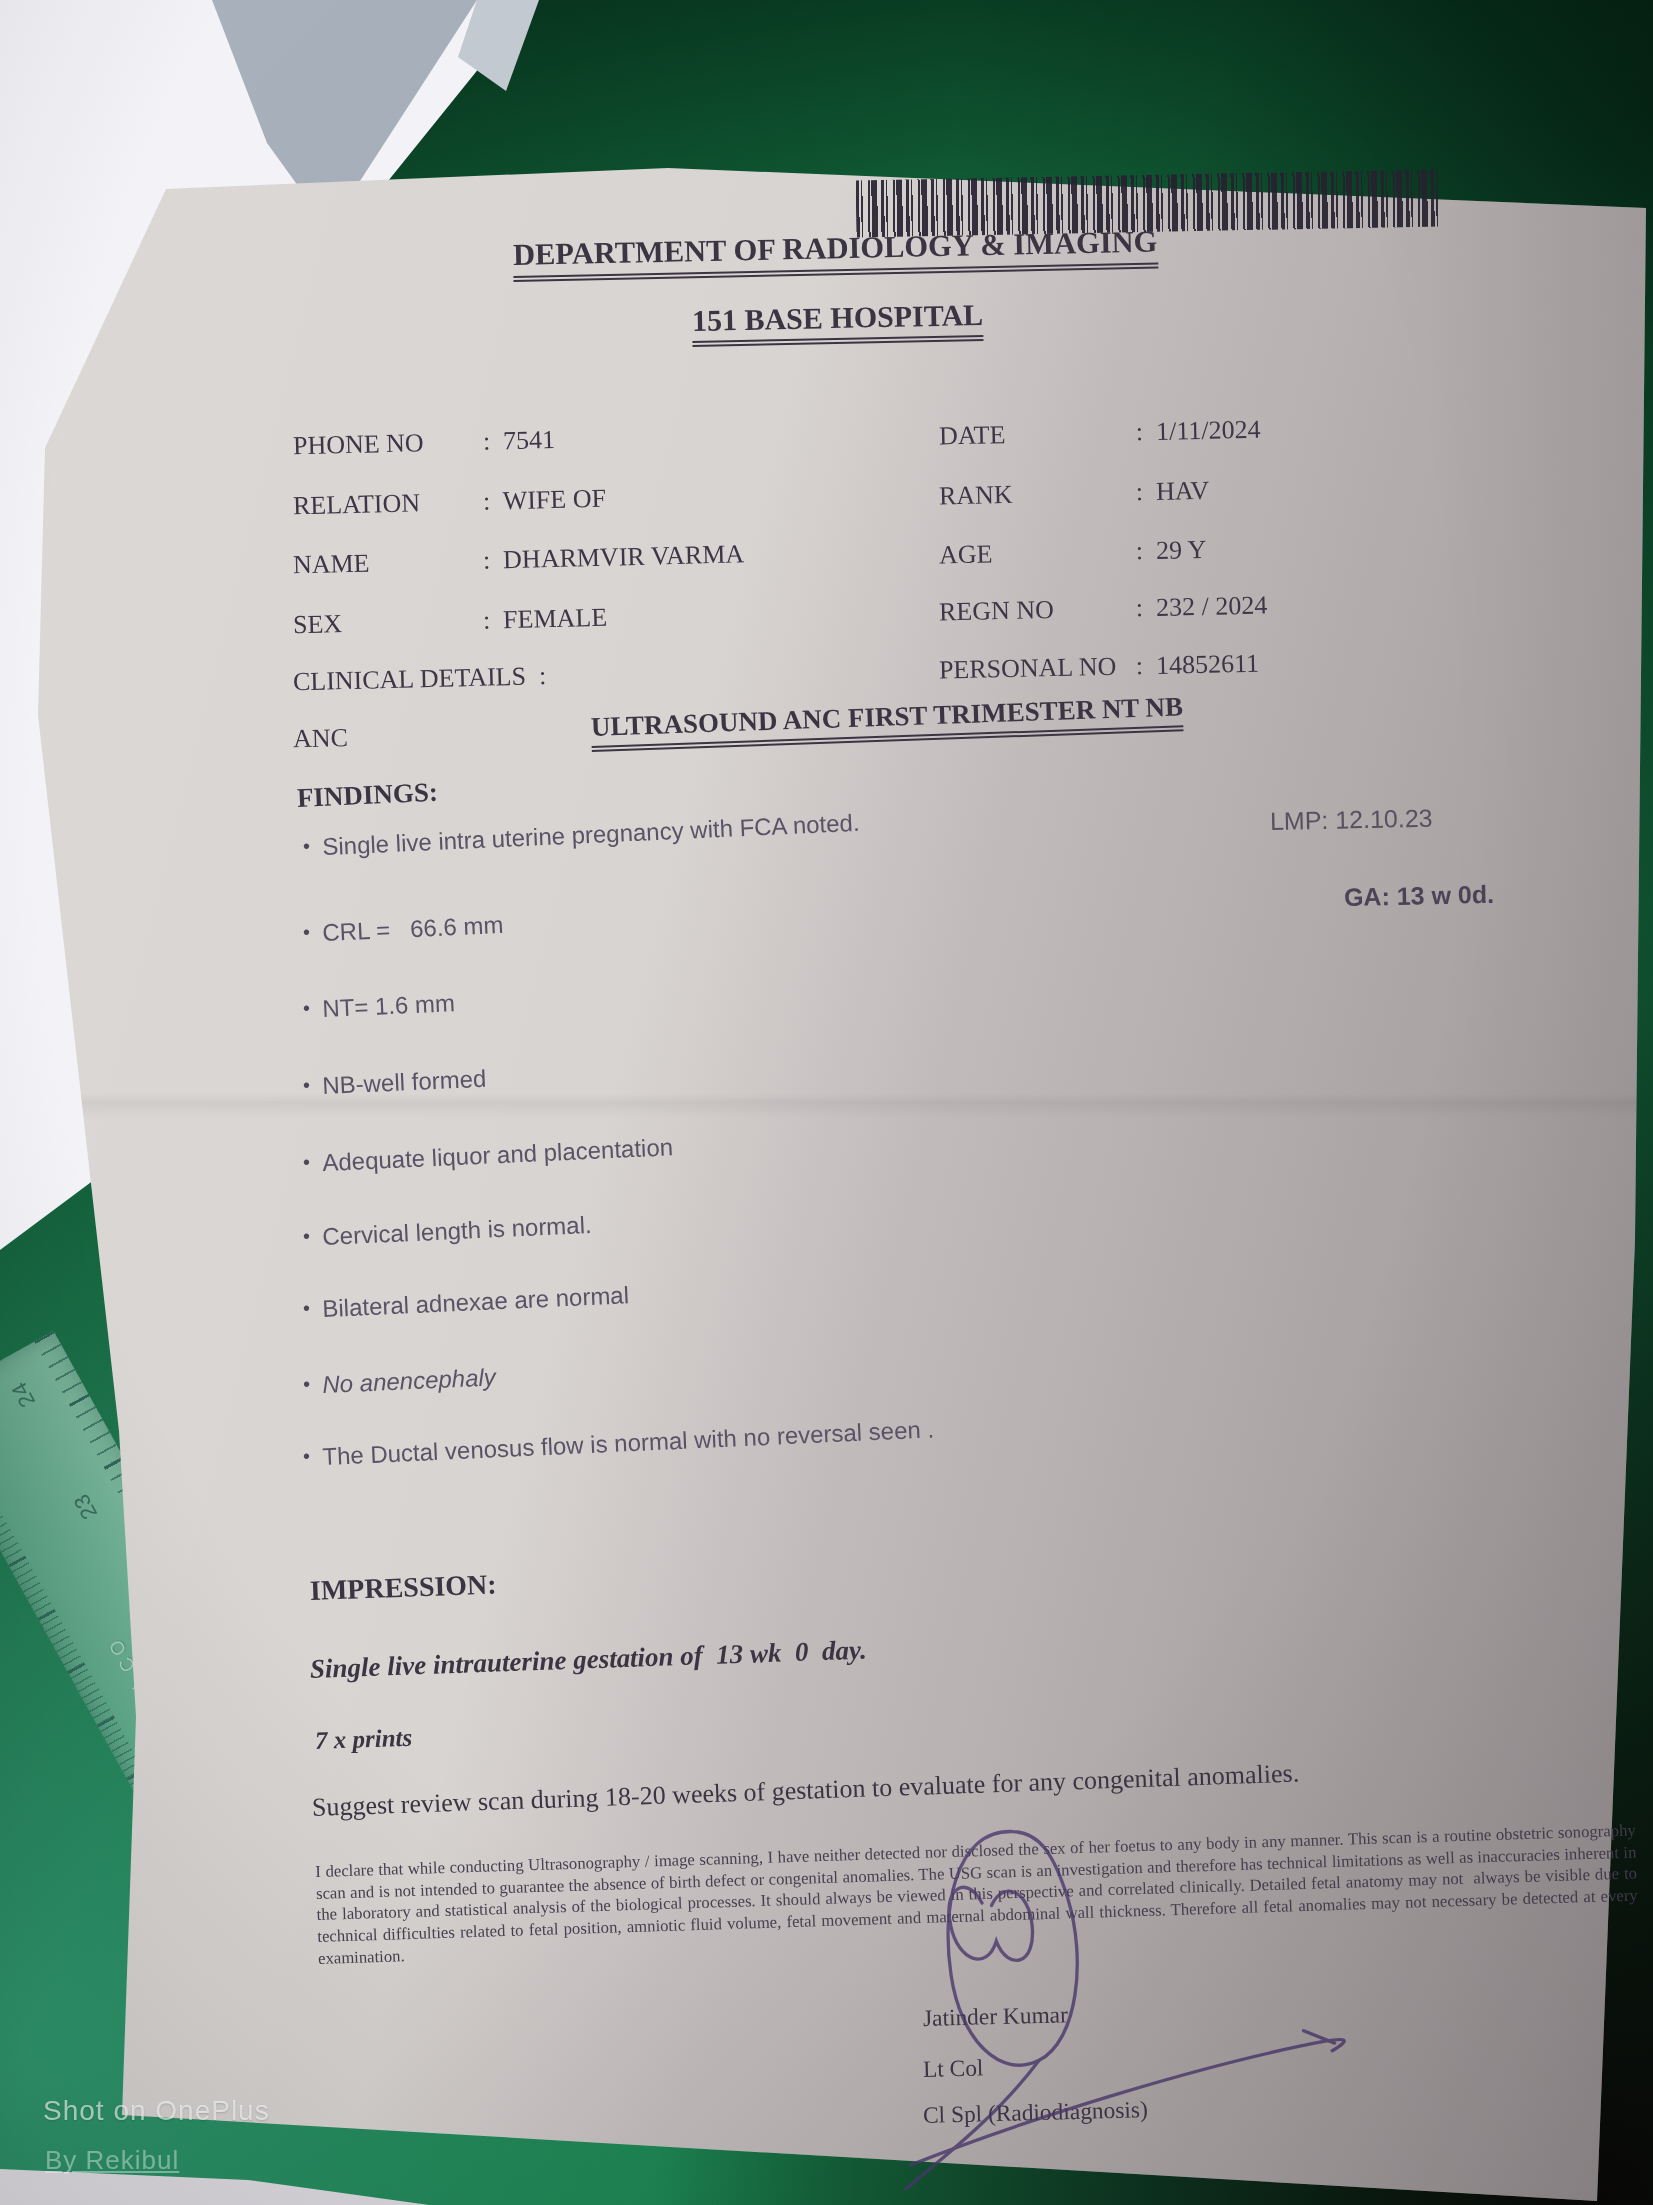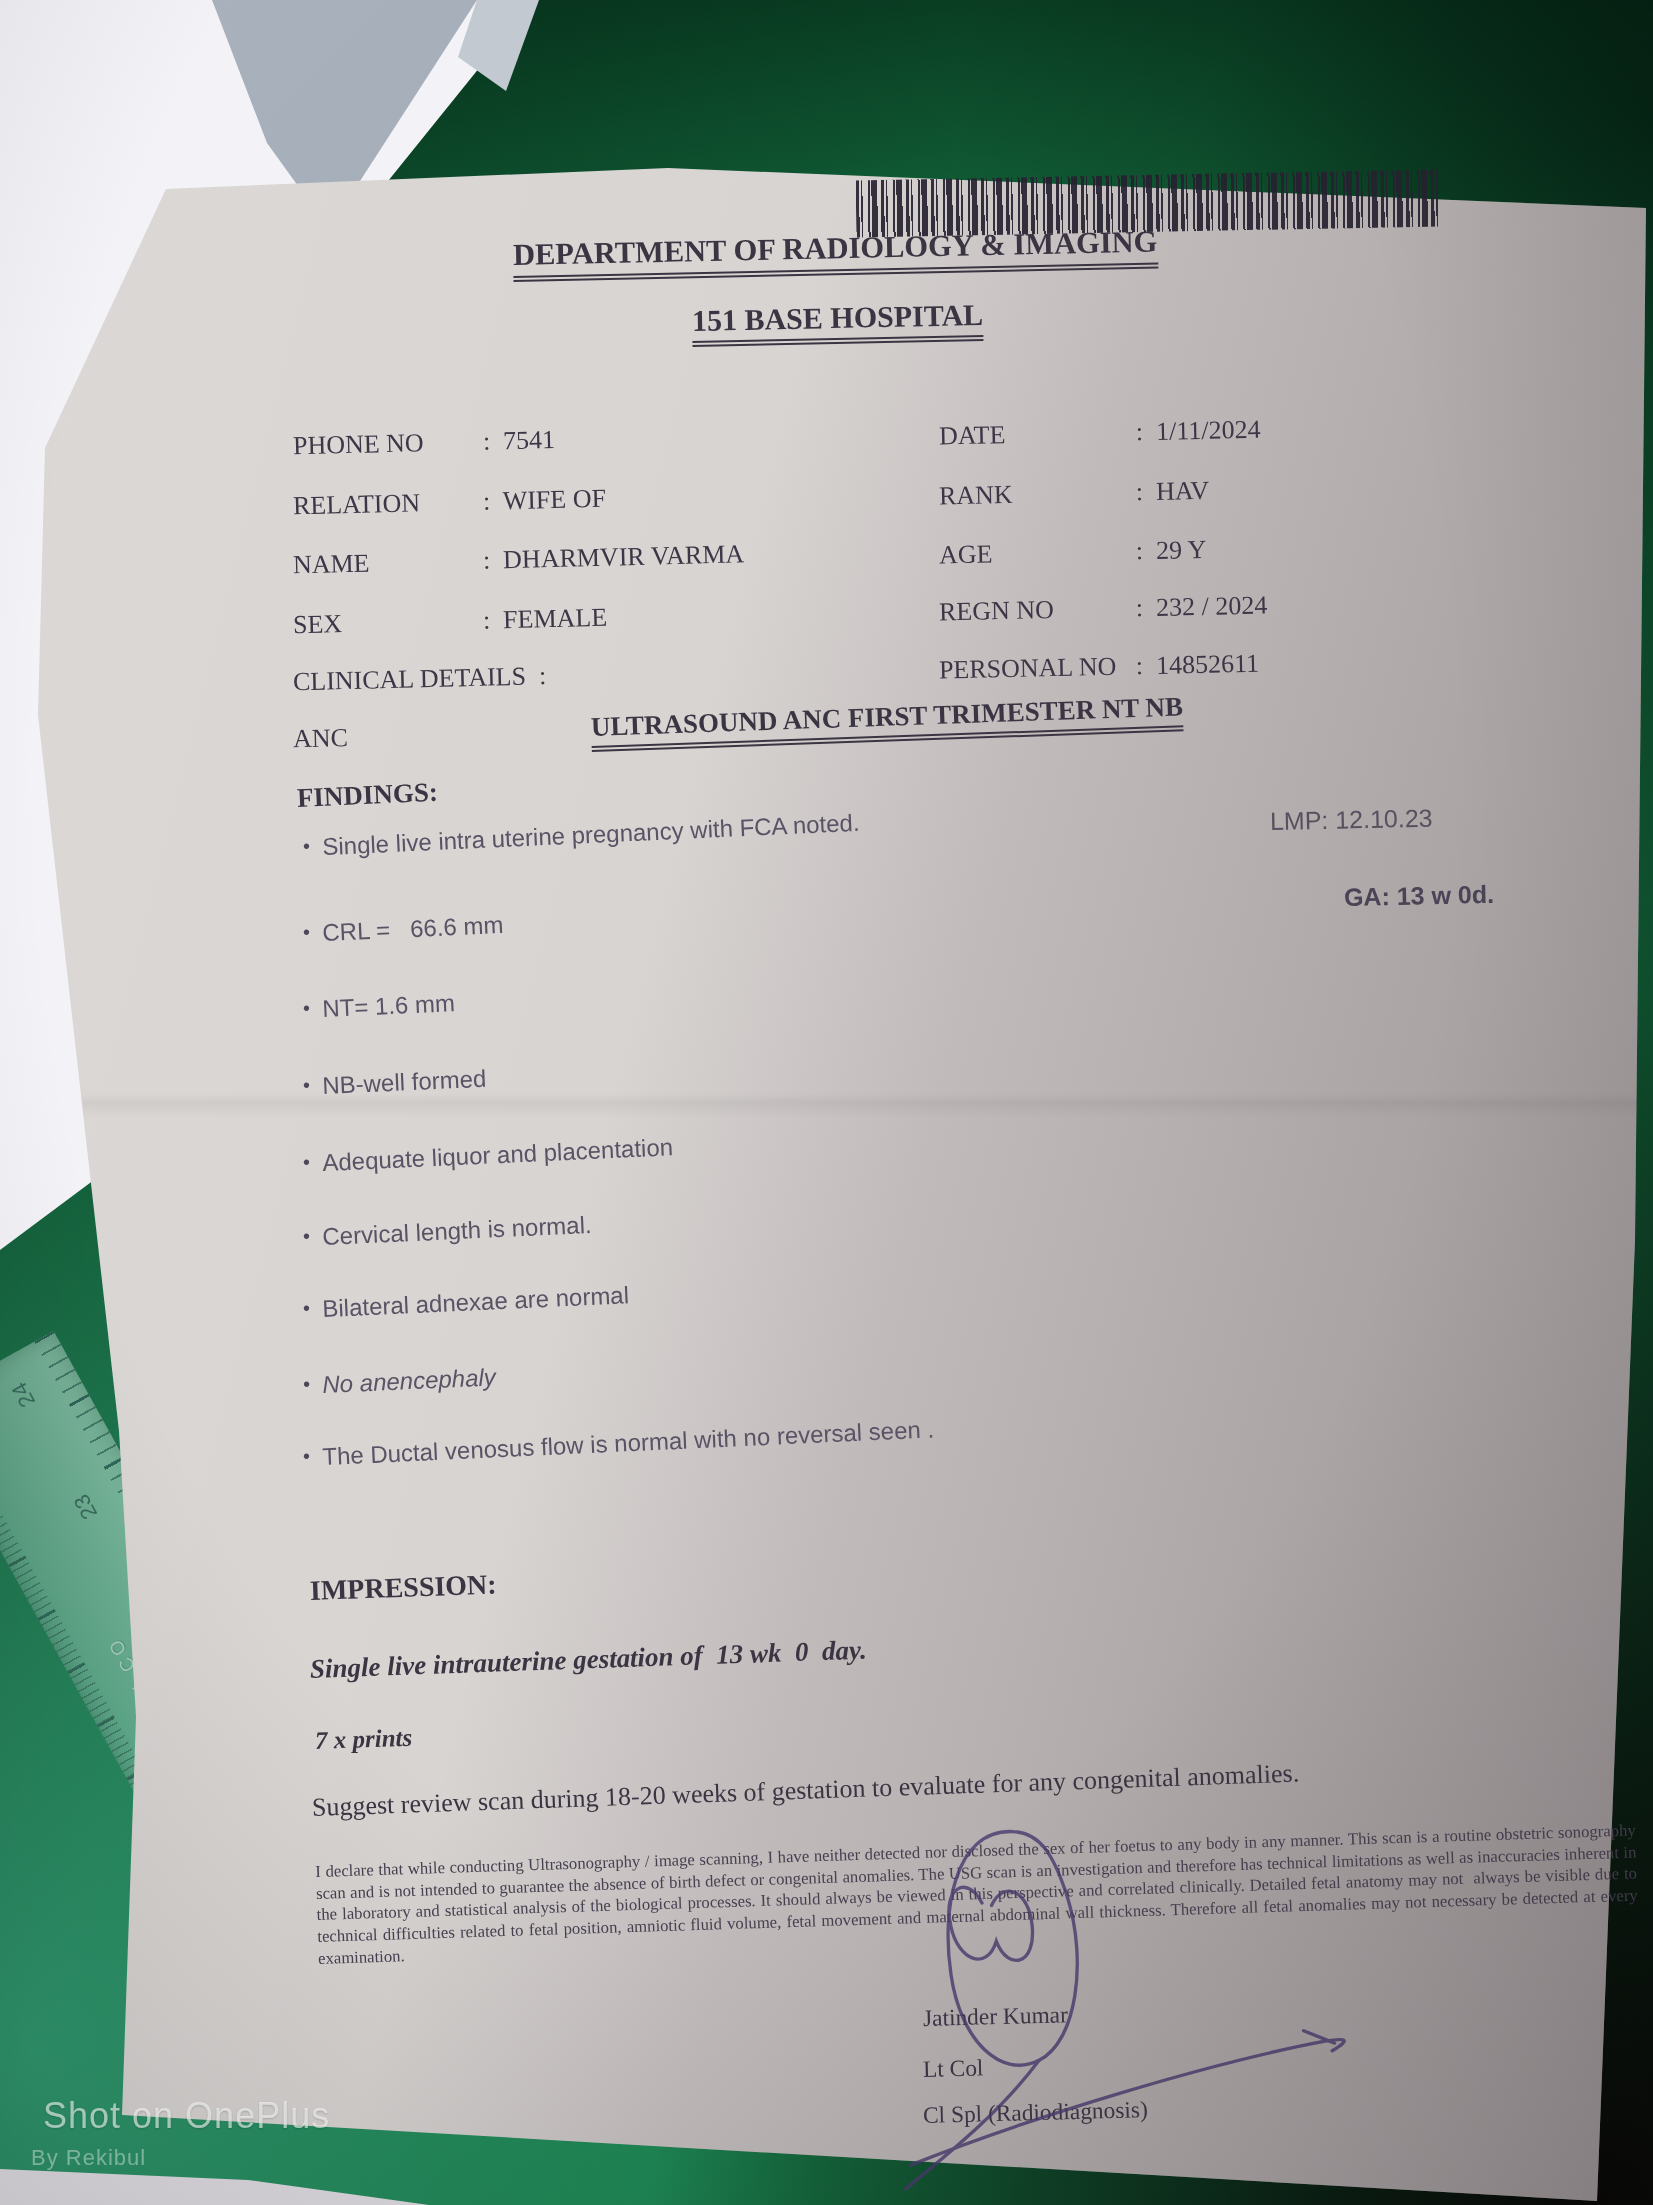--- a/index.html
+++ b/index.html
@@ -89,24 +89,24 @@
   .impression-h{left:310px;top:1575px;font-size:28px;}
   .impression-t{left:310px;top:1654px;font-size:27px;}
   .prints{left:315px;top:1727px;font-size:25px;}
   .suggest{left:312px;top:1793px;font-size:26px;}
   .disclaimer{left:315px;top:1861px;width:1321px;font-size:16.7px;line-height:1.3;
     text-align:justify;color:#474050;transform:rotate(-1.8deg);transform-origin:left top;}
   .sig{font-size:23.4px;color:#3e3646;transform:rotate(-1.5deg);transform-origin:left center;}
   .sig-svg{position:absolute;left:839px;top:1803px;}
   
   .wm1{position:absolute;left:43px;top:2095px;font-family:"Liberation Sans",sans-serif;
-    font-size:36px;letter-spacing:1px;color:rgba(252,252,254,0.60);
+    font-size:28px;letter-spacing:1px;color:rgba(252,252,254,0.60);
     text-shadow:0 1.4px 1.9px rgba(0,30,18,0.18);}
-  .wm2{position:absolute;left:31px;top:2145px;font-family:"Liberation Sans",sans-serif;
-    font-size:22px;letter-spacing:1px;color:rgba(248,248,252,0.40);}
+  .wm2{position:absolute;left:45px;top:2145px;font-family:"Liberation Sans",sans-serif;
+    font-size:26px;letter-spacing:1px;color:rgba(248,248,252,0.40);text-decoration:underline;}
 </style>
 </head>
 <body>
 
 <div class="canvas">
 
   <div class="white-sheet"></div>
   <div class="fold1"></div>
   <div class="fold2"></div>
 

